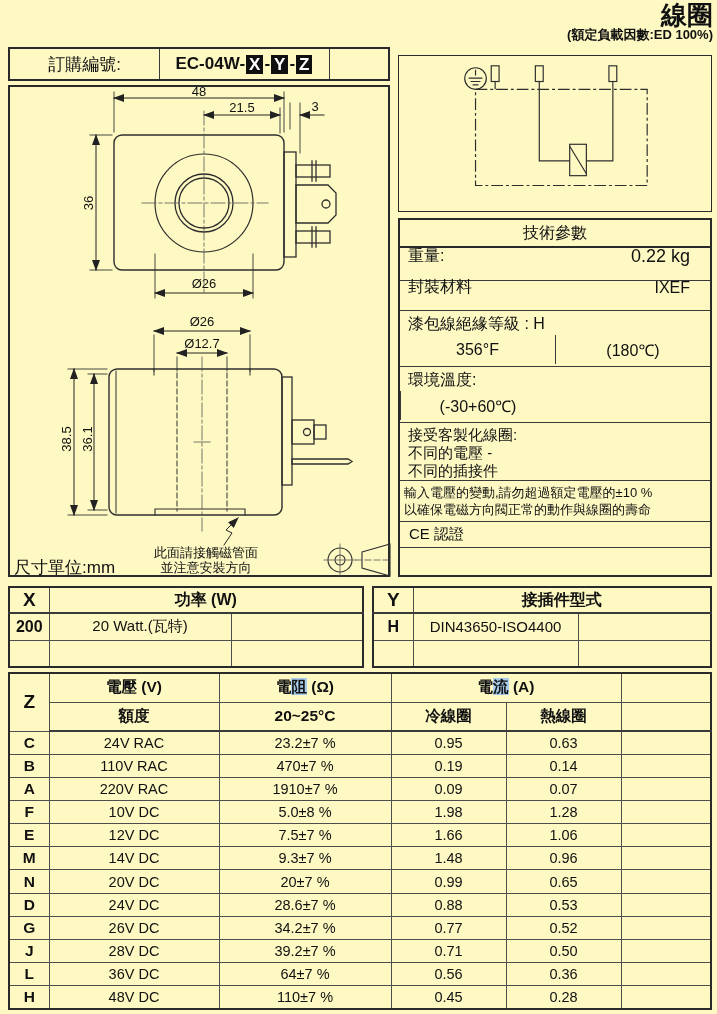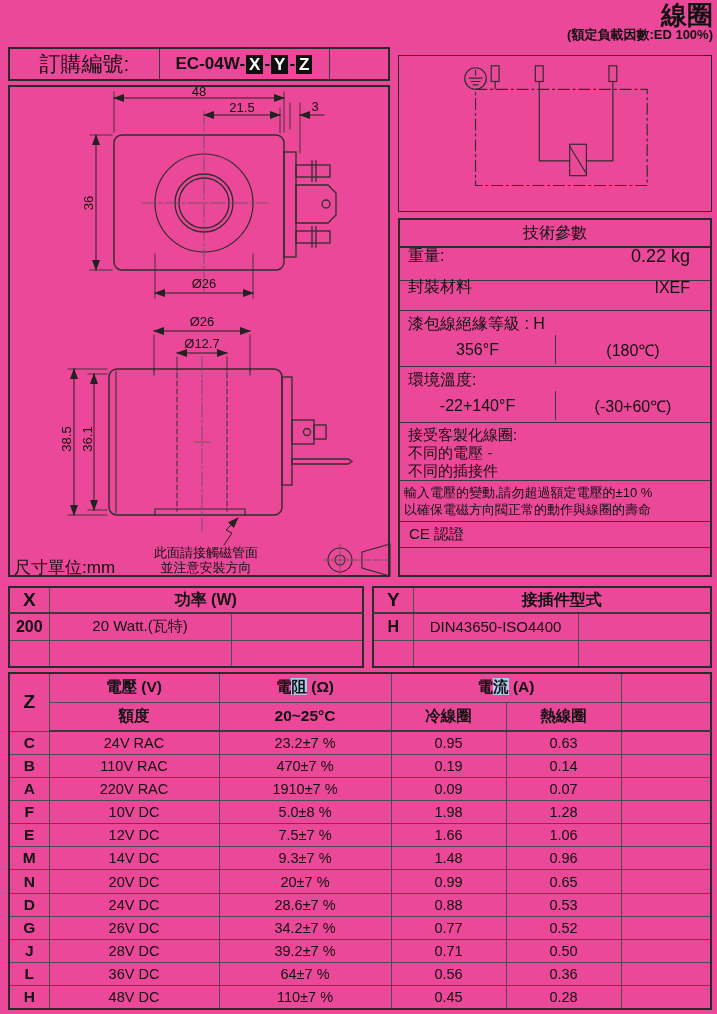--- a/index.html
+++ b/index.html
@@ -1,28 +1,28 @@
 <!DOCTYPE html>
 <html><head>
 <meta charset="utf-8">
 <style>
   html,body{margin:0;padding:0;background:#fff;}
   *{box-sizing:border-box;}
-  .page{position:relative;width:717px;height:1014px;background:#ec4899;
+  .page{position:relative;width:717px;height:1014px;background:#fef9c3;
         font-family:"Liberation Sans",sans-serif;color:#111;overflow:hidden;}
 
   
   .page-title{position:absolute;top:2px;right:4px;font-size:26px;font-weight:700;line-height:1;}
   .page-subtitle{position:absolute;top:28px;right:4px;font-size:13px;font-weight:700;line-height:1;}
 
   
   .order-box{position:absolute;left:8px;top:47px;width:382px;height:34px;
              border:2px solid #2a2a2a;display:flex;align-items:stretch;}
   .order-box .oc1{width:150px;border-right:1.5px solid #3a3a3a;display:flex;
-                  align-items:center;justify-content:center;font-size:21px;}
+                  align-items:center;justify-content:center;font-size:17px;}
   .order-box .oc2{width:170px;border-right:1.5px solid #3a3a3a;display:flex;
                   align-items:center;justify-content:center;font-size:17px;font-weight:700;}
   .order-box .oc3{flex:1;}
   .inv{display:inline-block;background:#101010;color:#fff;padding:0 3px;line-height:19px;margin:0 1px;}
 
   
   .draw-box{position:absolute;left:8px;top:85px;width:382px;height:492px;border:2px solid #2a2a2a;}
   .schem-box{position:absolute;left:398px;top:55px;width:314px;height:157px;border:1.5px solid #2a2a2a;}
   .tech-box{position:absolute;left:398px;top:218px;width:314px;height:359px;border:2px solid #2a2a2a;
             display:flex;flex-direction:column;}
@@ -226,21 +226,20 @@
     <div class="t-row t-two">
       <div class="t-label">漆包線絕緣等級 : H</div>
       <div class="t-halves">
         <div class="half">356°F</div>
         <div class="half r">(180℃)</div>
       </div>
     </div>
     <div class="t-row t-two">
       <div class="t-label">環境溫度:</div>
       <div class="t-halves">
-        <div class="half">-22+140°F</div>
         <div class="half r">(-30+60℃)</div>
       </div>
     </div>
     <div class="t-row t-custom">
       <div>接受客製化線圈:</div>
       <div>不同的電壓 -</div>
       <div>不同的插接件</div>
     </div>
     <div class="t-row t-warn">
       <div>輸入電壓的變動,請勿超過額定電壓的±10 %</div>

